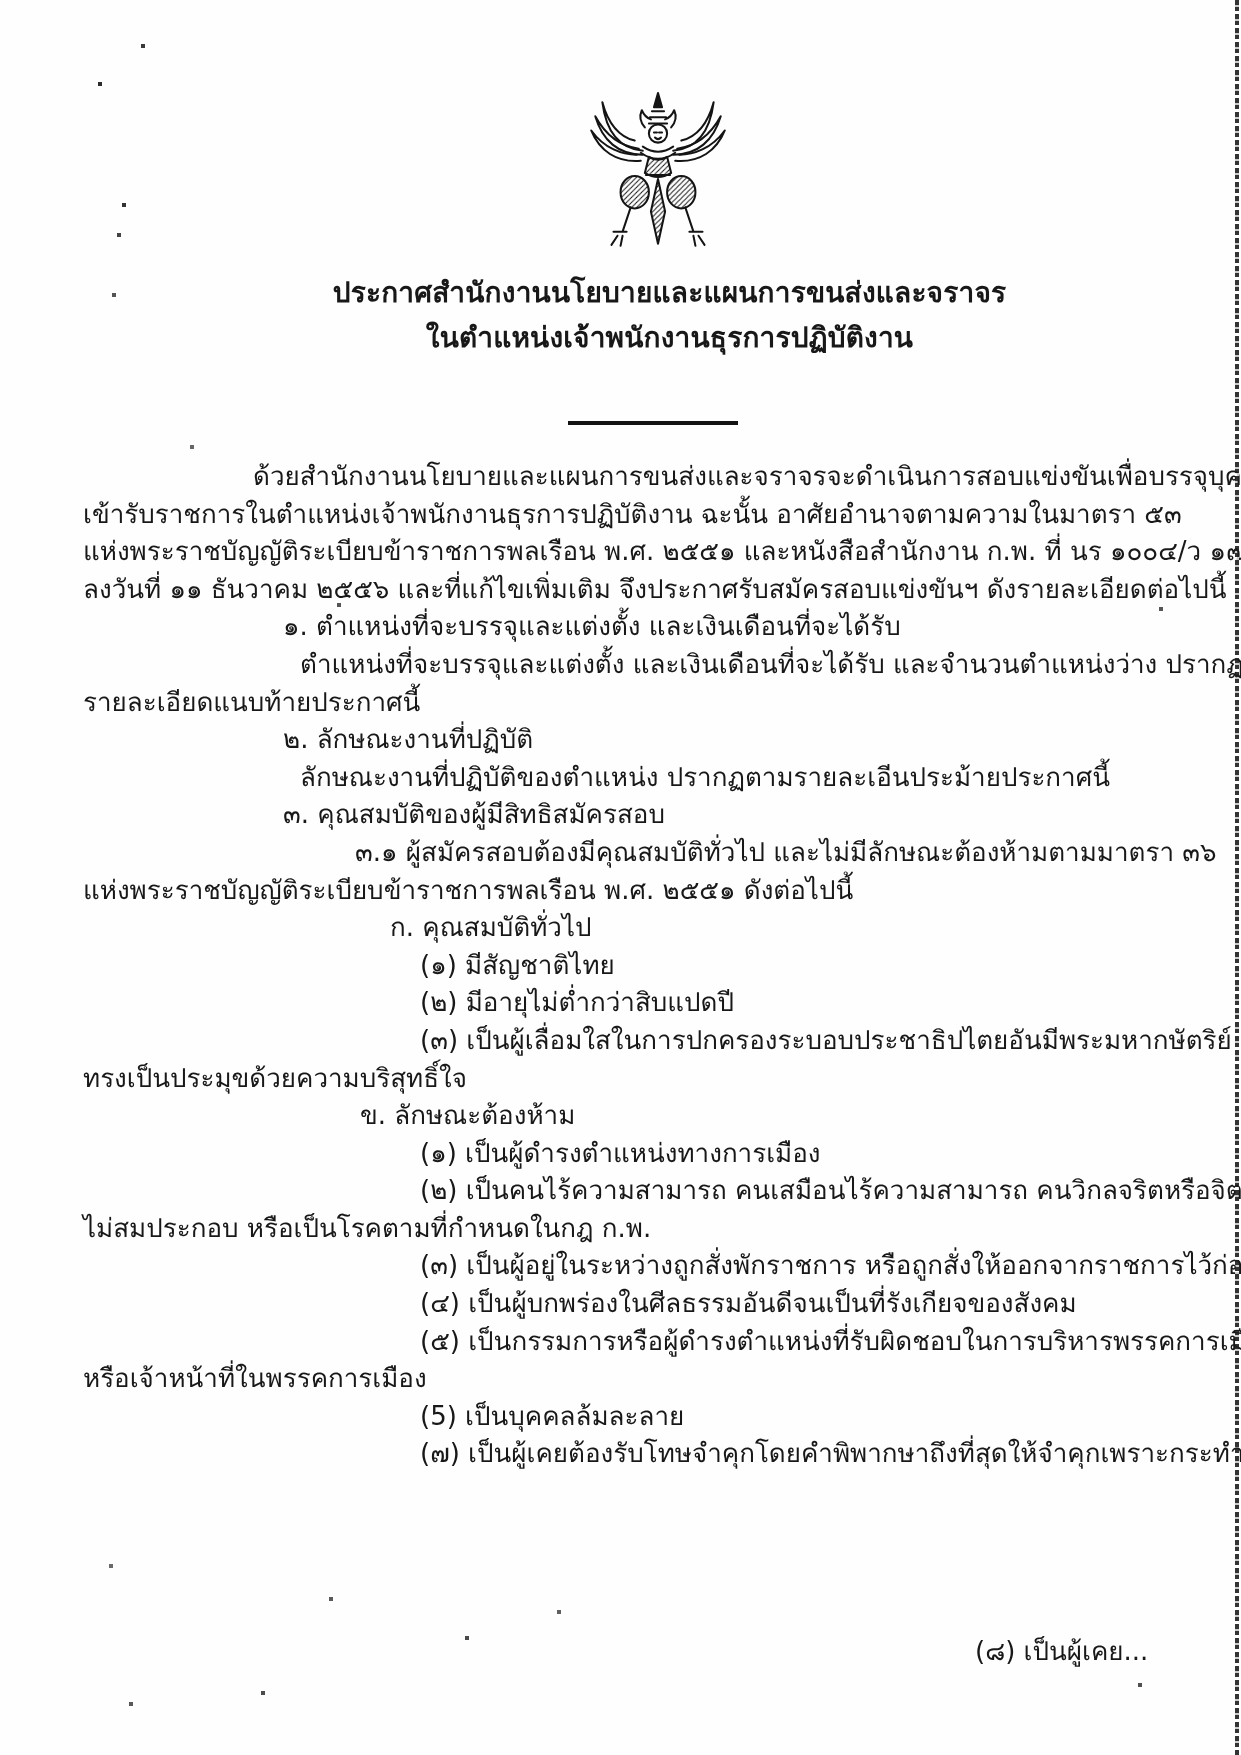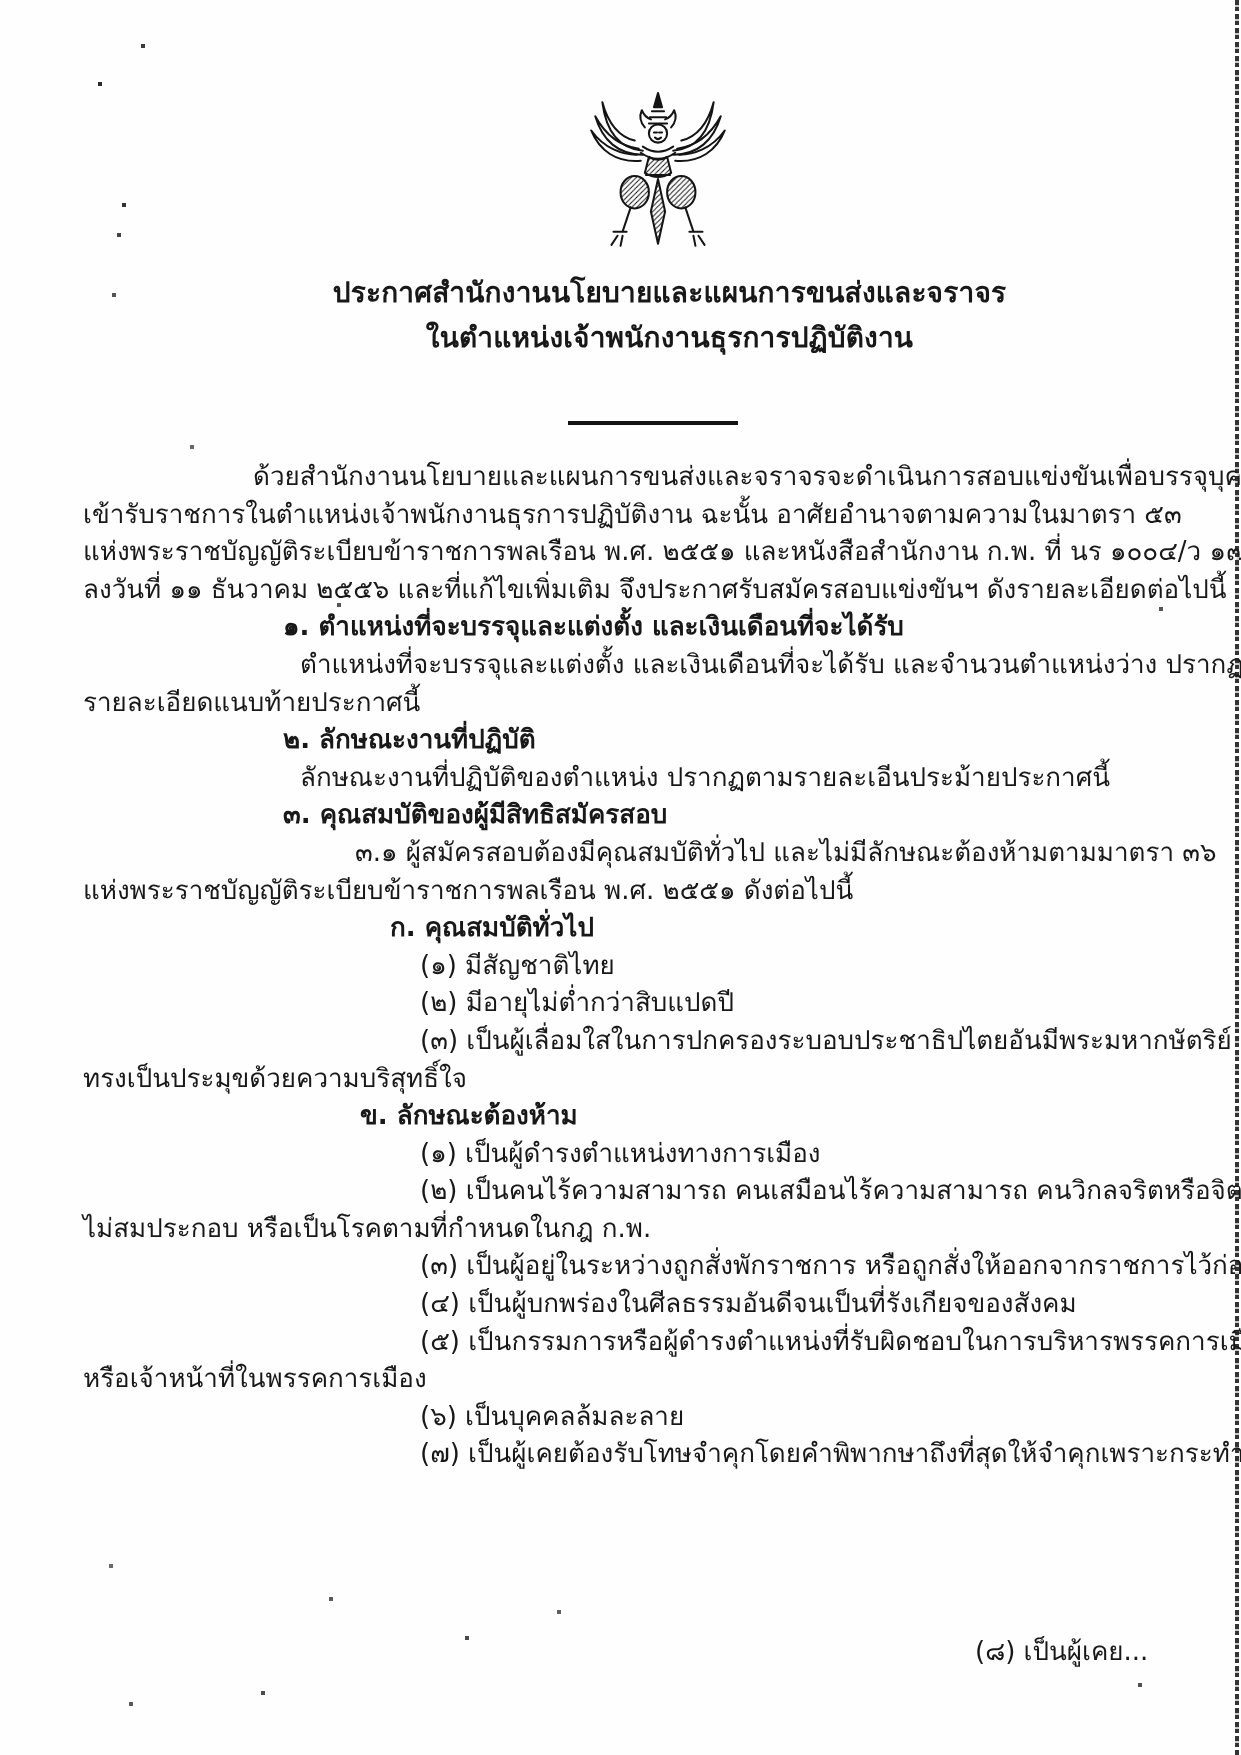--- a/index.html
+++ b/index.html
@@ -35,21 +35,21 @@
     position:absolute;top:421px;left:568px;
     width:170px;height:4px;background:#131313;
   }
 
   
   .doc-body{position:absolute;top:458px;left:0;width:1241px;}
   .line{
     height:37.6px;line-height:37.6px;
     font-size:26px;white-space:nowrap;overflow:visible;
   }
-  .bold{font-weight:bold;}
+  .bold{font-weight:normal;}
   .i-flow{margin-left:83px;}
   .i-paragraph-first{margin-left:253px;}
   .i-section{margin-left:283px;}
   .i-section-body{margin-left:300px;}
   .i-clause{margin-left:355px;}
   .i-group-a{margin-left:390px;}
   .i-group-b{margin-left:360px;}
   .i-item{margin-left:420px;}
 
   .footer-continuation{
@@ -147,21 +147,21 @@
       <div class="line i-item">(๓)  เป็นผู้เลื่อมใสในการปกครองระบอบประชาธิปไตยอันมีพระมหากษัตริย์</div>
       <div class="line i-flow">ทรงเป็นประมุขด้วยความบริสุทธิ์ใจ</div>
       <div class="line i-group-b bold">ข. ลักษณะต้องห้าม</div>
       <div class="line i-item">(๑)  เป็นผู้ดำรงตำแหน่งทางการเมือง</div>
       <div class="line i-item">(๒)  เป็นคนไร้ความสามารถ คนเสมือนไร้ความสามารถ คนวิกลจริตหรือจิตฟั่นเฟือน</div>
       <div class="line i-flow">ไม่สมประกอบ หรือเป็นโรคตามที่กำหนดในกฎ ก.พ.</div>
       <div class="line i-item">(๓)  เป็นผู้อยู่ในระหว่างถูกสั่งพักราชการ หรือถูกสั่งให้ออกจากราชการไว้ก่อน</div>
       <div class="line i-item">(๔)  เป็นผู้บกพร่องในศีลธรรมอันดีจนเป็นที่รังเกียจของสังคม</div>
       <div class="line i-item">(๕)  เป็นกรรมการหรือผู้ดำรงตำแหน่งที่รับผิดชอบในการบริหารพรรคการเมือง</div>
       <div class="line i-flow">หรือเจ้าหน้าที่ในพรรคการเมือง</div>
-      <div class="line i-item">(๖)  เป็นบุคคลล้มละลาย</div>
+      <div class="line i-item">(5)  เป็นบุคคลล้มละลาย</div>
       <div class="line i-item">(๗)  เป็นผู้เคยต้องรับโทษจำคุกโดยคำพิพากษาถึงที่สุดให้จำคุกเพราะกระทำ</div>
     </div>
 
   <div class="footer-continuation">(๘) เป็นผู้เคย...</div>
 
   <div class="edge-strip"></div>
   <div class="scan-noise"></div>
 </div>
 
 </body></html>

